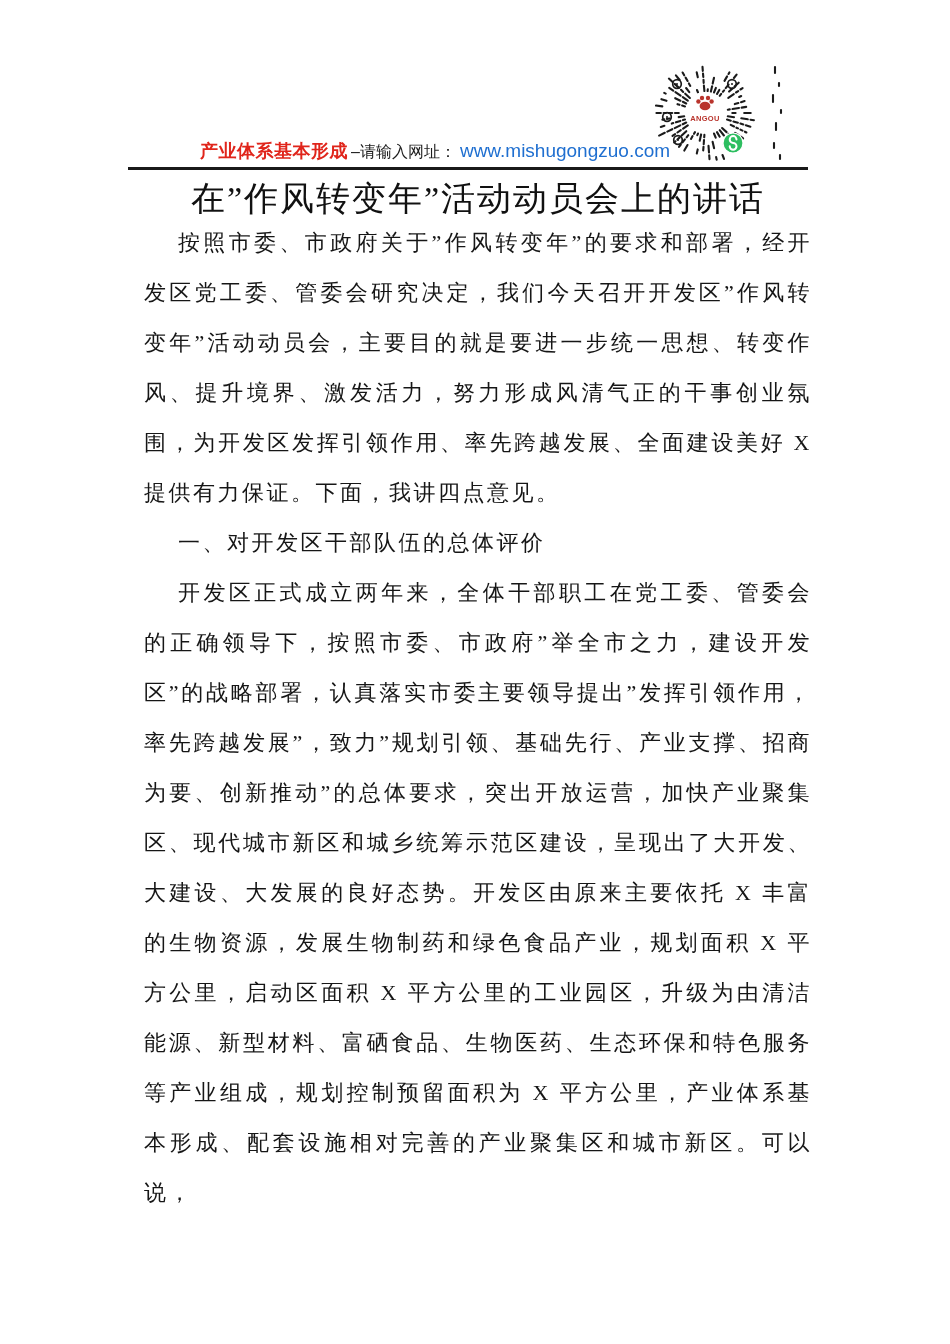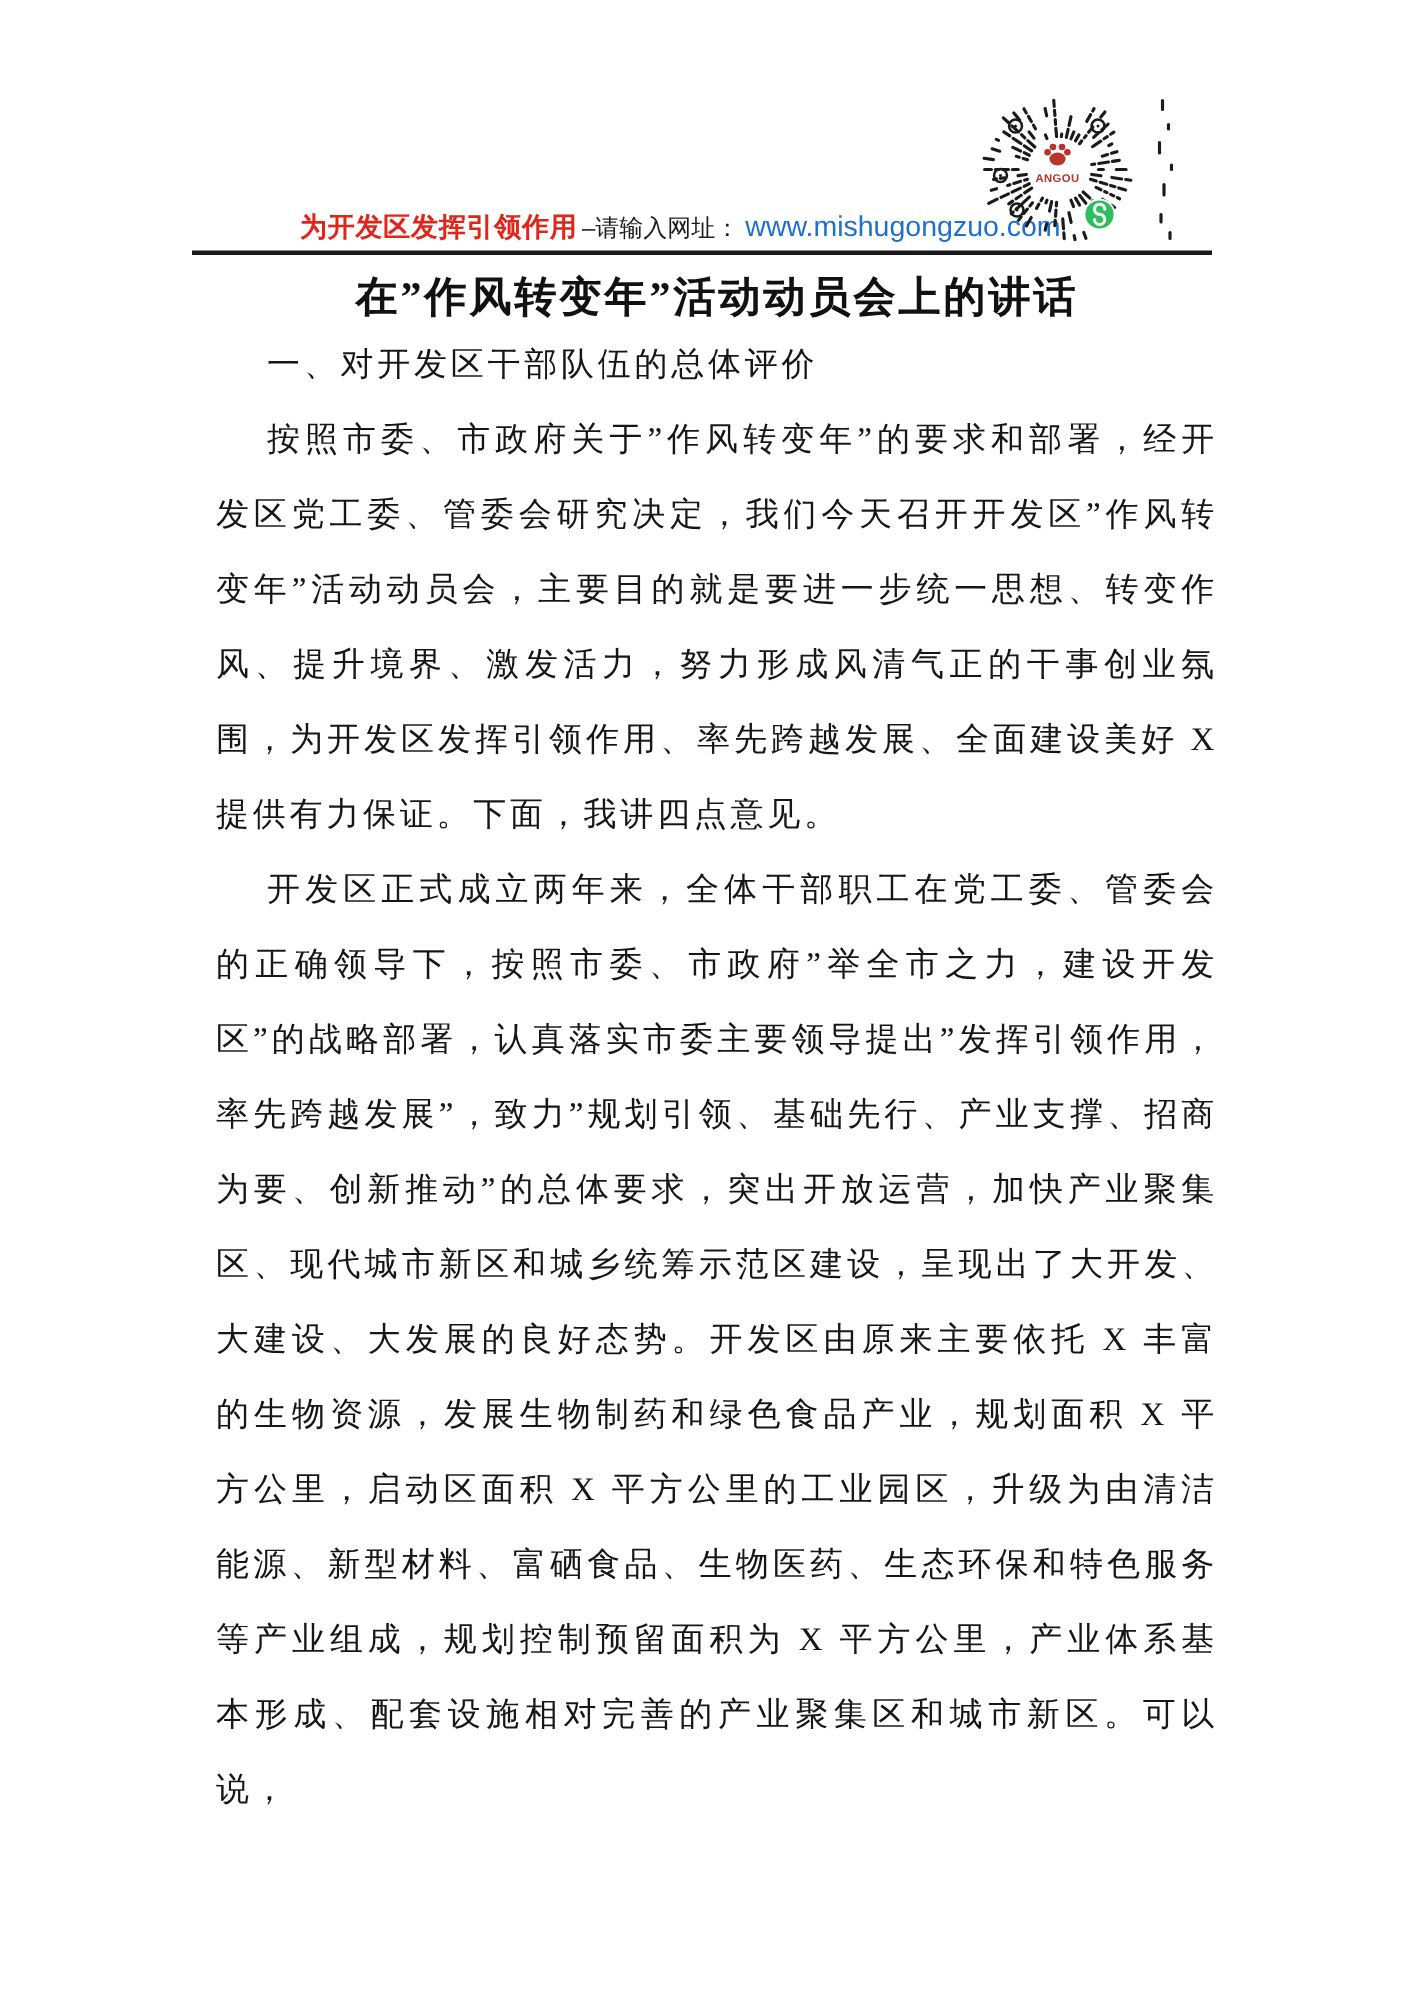--- a/index.html
+++ b/index.html
@@ -26,37 +26,37 @@
   
   .qr { position:absolute; left:655px; top:55px; width:145px; height:112px; }
   .qr text {
     font-family:"Liberation Sans","DejaVu Sans",sans-serif;
     font-weight:bold; font-size:7.5px; letter-spacing:0.3px;
   }
 
   
   .content { position:absolute; left:144px; top:180px; width:668px; }
   .doc-title {
-    margin:0; font-size:28px; font-weight:700; text-align:center;
+    margin:0; font-size:34px; font-weight:400; text-align:center;
     letter-spacing:2px; line-height:38px; color:#111;
   }
   .para {
     margin:0; font-size:22px; line-height:50px; letter-spacing:2.5px;
     text-align:justify; text-align-last:left; text-indent:34px;
     word-break:break-all; color:#161616;
   }
   .para.first { margin-top:25px; }
 </style>
 </head>
 <body>
 
 <div class="page">
 
   <div class="promo">
-    <span class="brand">为开发区发挥引领作用</span><span class="prompt">–请输入网址：</span><span class="url">www.mishugongzuo.com</span>
+    <span class="brand">产业体系基本形成</span><span class="prompt">–请输入网址：</span><span class="url">www.mishugongzuo.com</span>
   </div>
 
   <svg class="qr" viewBox="0 0 145 112" xmlns="http://www.w3.org/2000/svg">
     <g id="qr-dashes" stroke="#1b1b1b" stroke-width="2.1" stroke-linecap="round">
         <line x1="77.3" y1="58.0" x2="80.6" y2="58.0"></line>
         <line x1="89.2" y1="58.0" x2="95.7" y2="58.0"></line>
         <line x1="72.8" y1="61.3" x2="79.0" y2="62.2"></line>
         <line x1="86.3" y1="63.3" x2="92.8" y2="64.3"></line>
         <line x1="95.5" y1="64.7" x2="98.9" y2="65.2"></line>
         <line x1="72.0" y1="64.5" x2="75.8" y2="65.7"></line>
@@ -201,17 +201,17 @@
     <g>
       <circle cx="78" cy="88" r="10" fill="#2dbe60" stroke="#ffffff" stroke-width="1.2"></circle>
       <path d="M81.5,84.5 a3.4,3.4 0 1 0 -3.4,3.4 a3.4,3.4 0 1 1 -3.4,3.4" fill="none" stroke="#ffffff" stroke-width="2" stroke-linecap="round"></path>
     </g>
   </svg>
 
   <div class="divider"></div>
 
   <div class="content">
     <h1 class="doc-title">在”作风转变年”活动动员会上的讲话</h1>
+    <p class="para">按照市委、市政府关于”作风转变年”的要求和部署，经开发区党工委、管委会研究决定，我们今天召开开发区”作风转变年”活动动员会，主要目的就是要进一步统一思想、转变作风、提升境界、激发活力，努力形成风清气正的干事创业氛围，为开发区发挥引领作用、率先跨越发展、全面建设美好 X 提供有力保证。下面，我讲四点意见。</p>
     <p class="para">一、对开发区干部队伍的总体评价</p>
-    <p class="para">按照市委、市政府关于”作风转变年”的要求和部署，经开发区党工委、管委会研究决定，我们今天召开开发区”作风转变年”活动动员会，主要目的就是要进一步统一思想、转变作风、提升境界、激发活力，努力形成风清气正的干事创业氛围，为开发区发挥引领作用、率先跨越发展、全面建设美好 X 提供有力保证。下面，我讲四点意见。</p>
     <p class="para">开发区正式成立两年来，全体干部职工在党工委、管委会的正确领导下，按照市委、市政府”举全市之力，建设开发区”的战略部署，认真落实市委主要领导提出”发挥引领作用，率先跨越发展”，致力”规划引领、基础先行、产业支撑、招商为要、创新推动”的总体要求，突出开放运营，加快产业聚集区、现代城市新区和城乡统筹示范区建设，呈现出了大开发、大建设、大发展的良好态势。开发区由原来主要依托 X 丰富的生物资源，发展生物制药和绿色食品产业，规划面积 X 平方公里，启动区面积 X 平方公里的工业园区，升级为由清洁能源、新型材料、富硒食品、生物医药、生态环保和特色服务等产业组成，规划控制预留面积为 X 平方公里，产业体系基本形成、配套设施相对完善的产业聚集区和城市新区。可以说，</p>
   </div>
 </div>
 
 </body></html>

